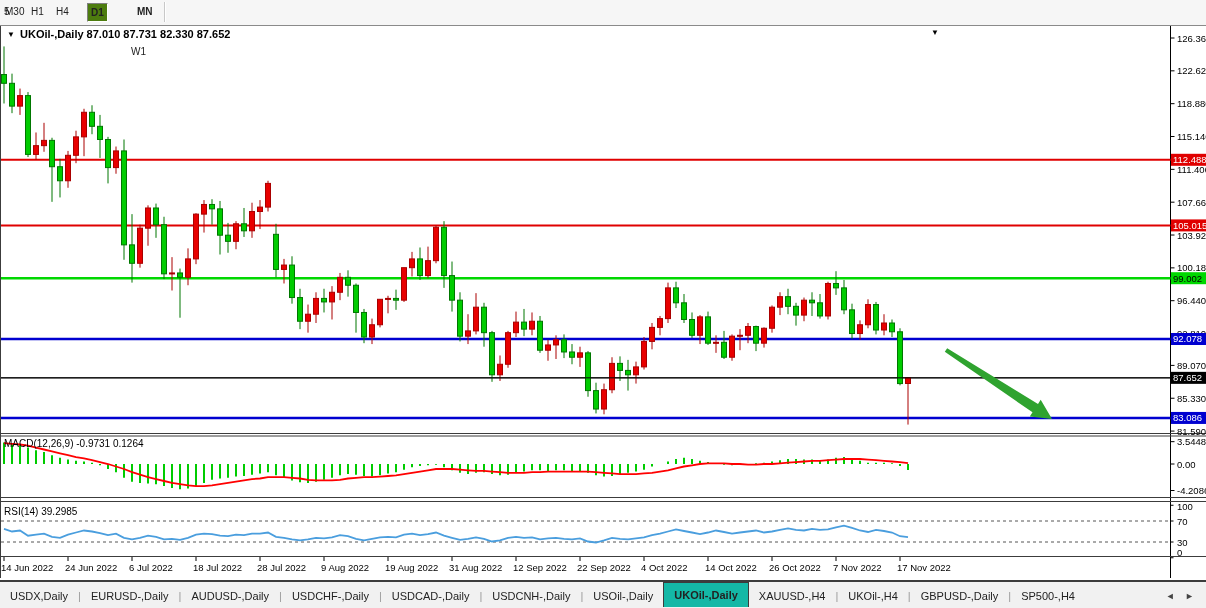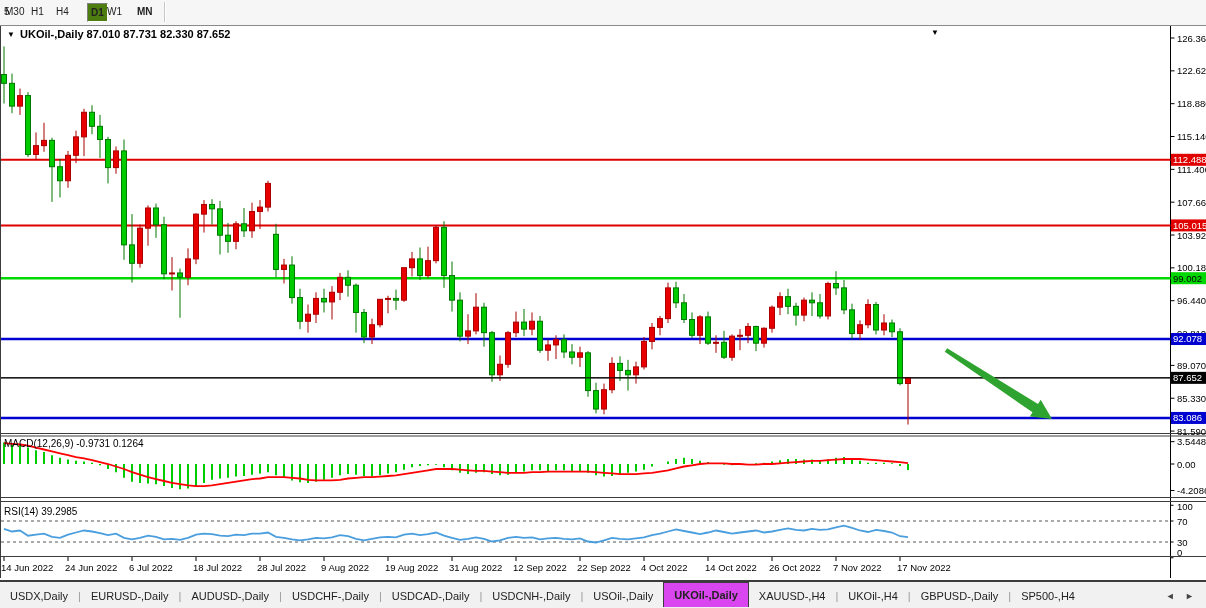--- a/index.html
+++ b/index.html
@@ -11,38 +11,38 @@
   .tfbtn{position:absolute;top:3px;height:17px;line-height:17px;font-size:10px;color:#222;
          padding:0 3px;cursor:default;}
   .tfbtn.active{background:#4d7c0f;border:1px solid;border-color:#7f7f7f #ffffff #ffffff #7f7f7f;font-weight:bold;}
   .tfsep{position:absolute;top:2px;height:20px;width:1px;background:#c8c8c8;border-right:1px solid #fff;}
   
   #chart-svg{position:absolute;left:0;top:0;z-index:1;}
   
   #tabbar{position:absolute;left:0;top:580px;width:1206px;height:28px;background:#f1f1f1;
           border-top:2px solid #3c3c3c;z-index:3;display:flex;align-items:center;font-size:11px;color:#222;}
   .tabitem{padding:0 10px;white-space:nowrap;height:20px;line-height:20px;}
-  .tabitem.active{background:#d946ef;border:1px solid #3c3c3c;border-bottom:none;font-weight:bold;
+  .tabitem.active{background:#14b8a6;border:1px solid #3c3c3c;border-bottom:none;font-weight:bold;
                   height:24px;line-height:24px;margin-top:-4px;}
   .tabsep{color:#9a9a9a;}
   .tabspacer{flex:1;}
   .tabarrows{padding:0 8px;color:#444;font-size:9px;letter-spacing:4px;white-space:nowrap;}
 </style>
 </head>
 <body>
 
 <div id="stage">
 
   <div id="tfbar">
       <span class="tfbtn" style="left: 1px;">5</span>
       <span class="tfbtn" style="left: 2px;">M30</span>
       <span class="tfbtn" style="left: 28px;">H1</span>
       <span class="tfbtn" style="left: 53px;">H4</span>
       <span class="tfbtn active" style="left: 87px;">D1</span>
-      <span class="tfbtn" style="left: 104px;">W1</span>
+      <span class="tfbtn" style="left: 128px; margin-top: 40px;">W1</span>
       <span class="tfbtn" style="left: 134px; font-weight: bold;">MN</span>
       <span class="tfsep" style="left: 164px;"></span>
     </div>
 
   <svg id="chart-svg" width="1206" height="608" viewBox="0 0 1206 608">
       <rect x="0" y="25" width="1206" height="555" fill="#ffffff"></rect>
       <line x1="0" y1="25.5" x2="1206" y2="25.5" stroke="#3c3c3c"></line>
       <line x1="0.5" y1="26" x2="0.5" y2="578" stroke="#3c3c3c"></line>
       <line x1="1170.5" y1="26" x2="1170.5" y2="578" stroke="#000"></line>
       <line x1="0" y1="433.5" x2="1206" y2="433.5" stroke="#3c3c3c"></line>

